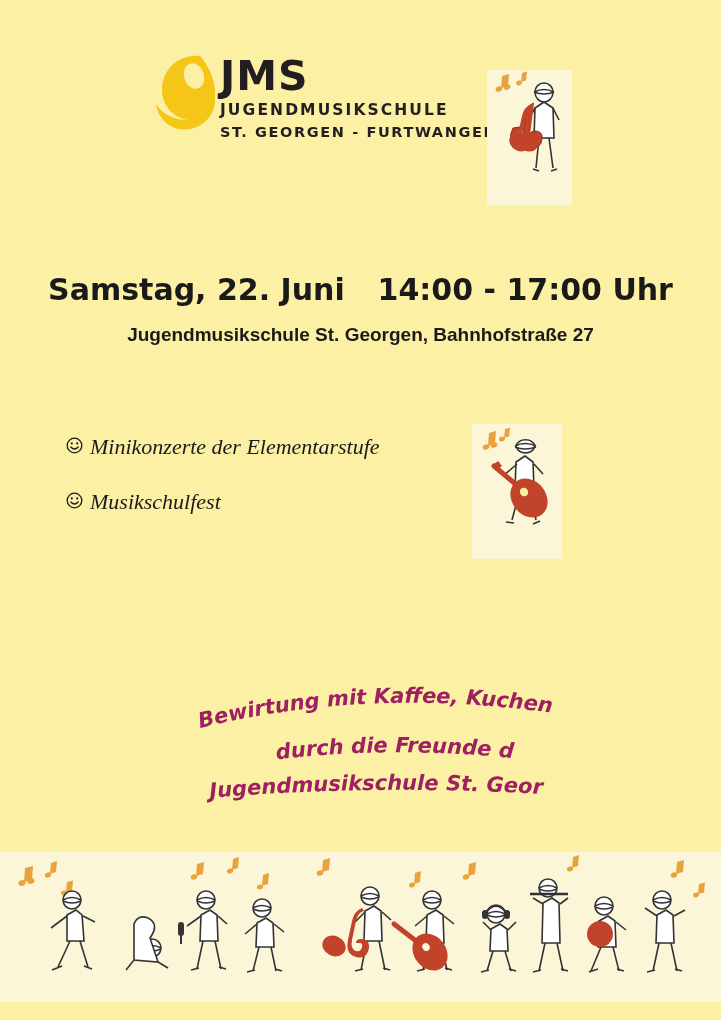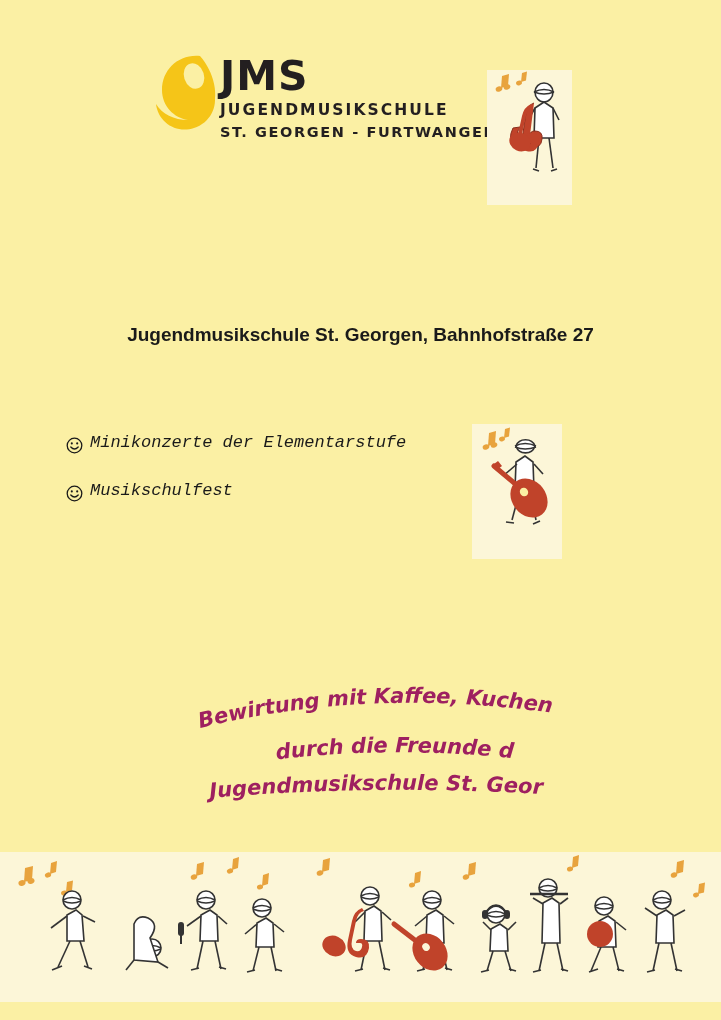--- a/index.html
+++ b/index.html
@@ -143,23 +143,23 @@
     margin-bottom: 26px;
   }
   .smiley {
     flex: 0 0 auto;
     width: 17px;
     height: 17px;
     margin-top: 5px;
     margin-right: 7px;
   }
   .bullet-text {
-    font-family: Liberation Mono, monospace;
+    font-family: Liberation Serif, serif;
     font-style: italic;
-    font-size: 17px;
+    font-size: 22px;
     color: #1a1a1a;
     line-height: 1.32;
   }
 
   
   .catering {
     position: absolute;
     left: 190px;
     top: 690px;
     width: 420px;
@@ -245,20 +245,25 @@
         </g>
         <g fill="#c0432a">
           <path d="M44 34 q-7 3 -9 12 l-4 18 q-3 14 8 17 q11 3 13 -9 q1 -9 -8 -9 q-5 0 -5 4 l4 0 q3 0 2 4 q-1 5 -6 4 q-6 -2 -4 -11 l4 -18 q2 -8 7 -9 z"></path>
           <ellipse cx="33" cy="72" rx="11" ry="9" transform="rotate(25 33 72)"></ellipse>
         </g>
       </svg>
     </div>
   </div>
 
 
+  <div class="subtitle">
+    <span>Samstag, 22. Juni</span>
+    <span class="gap"></span>
+    <span>14:00 - 17:00 Uhr</span>
+  </div>
 
   <div class="address">Jugendmusikschule St. Georgen, Bahnhofstraße 27</div>
 
   <div class="fig-box fig-guitar">
     <svg width="90" height="135" viewBox="0 0 90 135">
       <g fill="#e8a33d">
         <path d="M16 22 l1 -13 l7 -2 l-1 13 z"></path>
         <ellipse cx="14" cy="23" rx="3.4" ry="2.6" transform="rotate(-20 14 23)"></ellipse>
         <ellipse cx="22" cy="21" rx="3.4" ry="2.6" transform="rotate(-20 22 21)"></ellipse>
         <path d="M32 14 l1 -9 l5 -1.5 l-1 9 z"></path>

